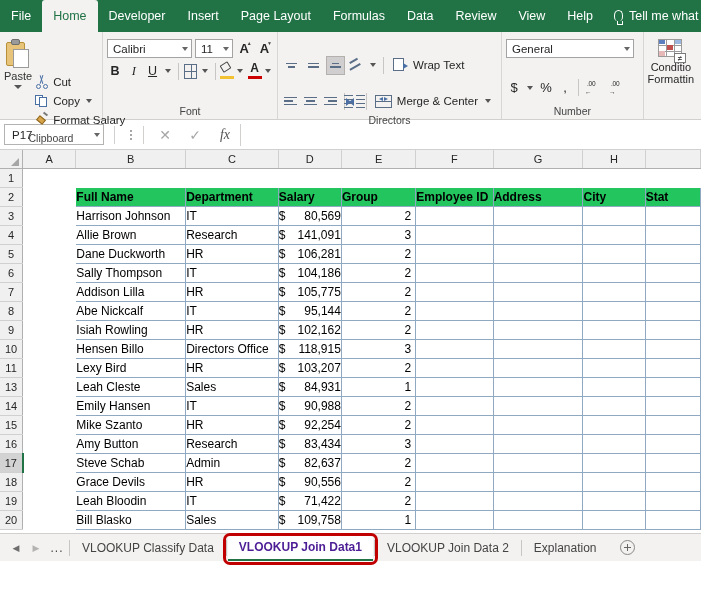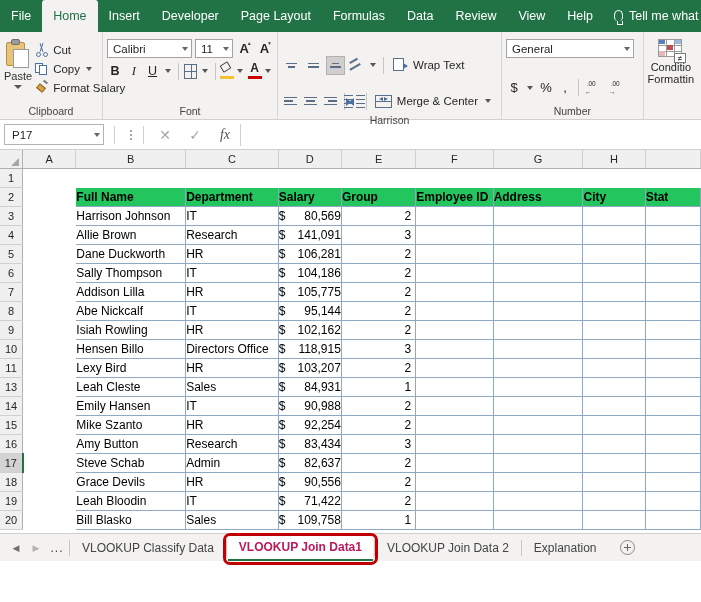--- a/index.html
+++ b/index.html
@@ -111,21 +111,21 @@
     width: 16px; height: 19px;
     background: #ffffff; border: 1px solid #9a9a9a;
   }
   .paste-label { font-size: 11px; color: #333; margin-top: 1px; }
   .caret-dn {
     width: 0; height: 0; margin-top: 3px;
     border-left: 4px solid transparent;
     border-right: 4px solid transparent;
     border-top: 4px solid #555;
   }
-  .cb-items { display: flex; flex-direction: column; justify-content: flex-start; padding-top: 3px; }
+  .cb-items { display: flex; flex-direction: column; justify-content: flex-start; padding-top: 3px; margin-top: 32px; }
   .cb-item {
     display: flex; align-items: center; gap: 4px;
     font-size: 11.5px; color: #262626;
     height: 19px; padding: 0 3px;
     white-space: nowrap; cursor: pointer;
   }
   .ico { width: 14px; height: 14px; position: relative; flex: 0 0 14px; }
   
   .ico-cut::before, .ico-cut::after {
     content:""; position:absolute; left:6px; top:0;
@@ -377,21 +377,21 @@
   .tabdots {
     width:22px;height:20px;display:flex;align-items:center;justify-content:center;
     font-size:12px;color:#444;cursor:pointer;letter-spacing:1px;
   }
   .tabsep { width:1px;height:16px;background:#c8c6c4;margin:0 1px; }
   .sheet-tab {
     height:26px;display:flex;align-items:center;padding:0 11px;
     font-size:12px;color:#444;background:#f3f2f1;cursor:pointer;white-space:nowrap;
   }
   .sheet-tab.active {
-    background:#ffffff;color:#be185d;font-weight:bold;
+    background:#ffffff;color:#4c1d95;font-weight:bold;
     border-bottom:2px solid #217346;
   }
   .addsheet {
     width:24px;height:24px;display:flex;align-items:center;justify-content:center;
     margin-left:8px;cursor:pointer;
   }
   .addsheet .circ {
     width:15px;height:15px;border:1.2px solid #8a8886;border-radius:50%;
     position:relative;
   }
@@ -406,22 +406,22 @@
     pointer-events: none;
     z-index: 40;
   }
 </style>
 </head>
 <body>
 
 <div class="ribbon-tabs">
   <div class="rtab">File</div>
   <div class="rtab active">Home</div>
+  <div class="rtab">Developer</div>
   <div class="rtab">Insert</div>
-  <div class="rtab">Developer</div>
   <div class="rtab">Page Layout</div>
   <div class="rtab">Formulas</div>
   <div class="rtab">Data</div>
   <div class="rtab">Review</div>
   <div class="rtab">View</div>
   <div class="rtab">Help</div>
   <div class="tellme">
     <span class="bulb"></span>
     <span>Tell me what you want to</span>
   </div>
@@ -565,21 +565,21 @@
             <span class="merge-ico">
                 <span class="lr"></span>
                 <span class="rr"></span>
               </span>
             <span>Merge &amp; Center</span>
             <span class="mini-dd"></span>
           </div>
         </div>
       </div>
     </div>
-    <div class="group-label">Harrison</div>
+    <div class="group-label">Directors</div>
   </div>
 
   <div class="group g-number">
     <div class="group-body">
       <div class="num-rows">
         <div class="row1">
           <div class="combo num-combo">
             <span class="cv">General</span>
             <span class="dd"></span>
           </div>

